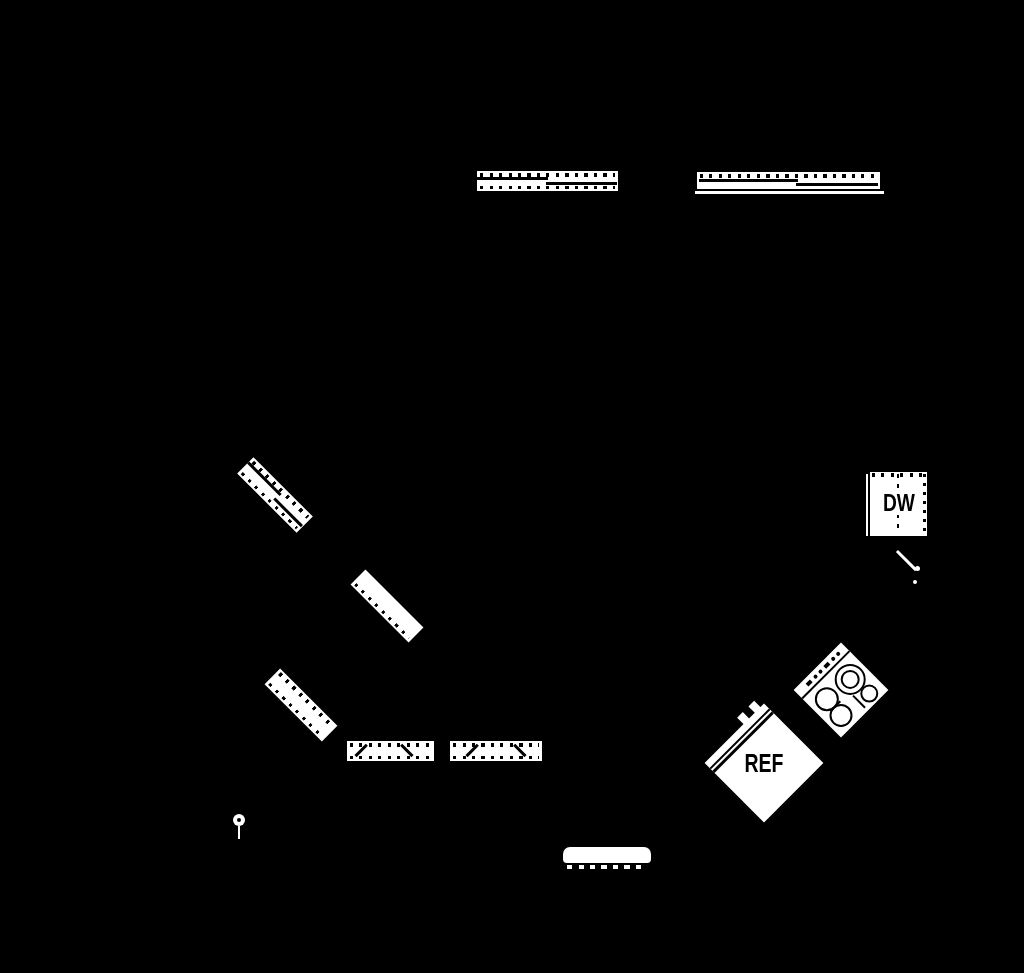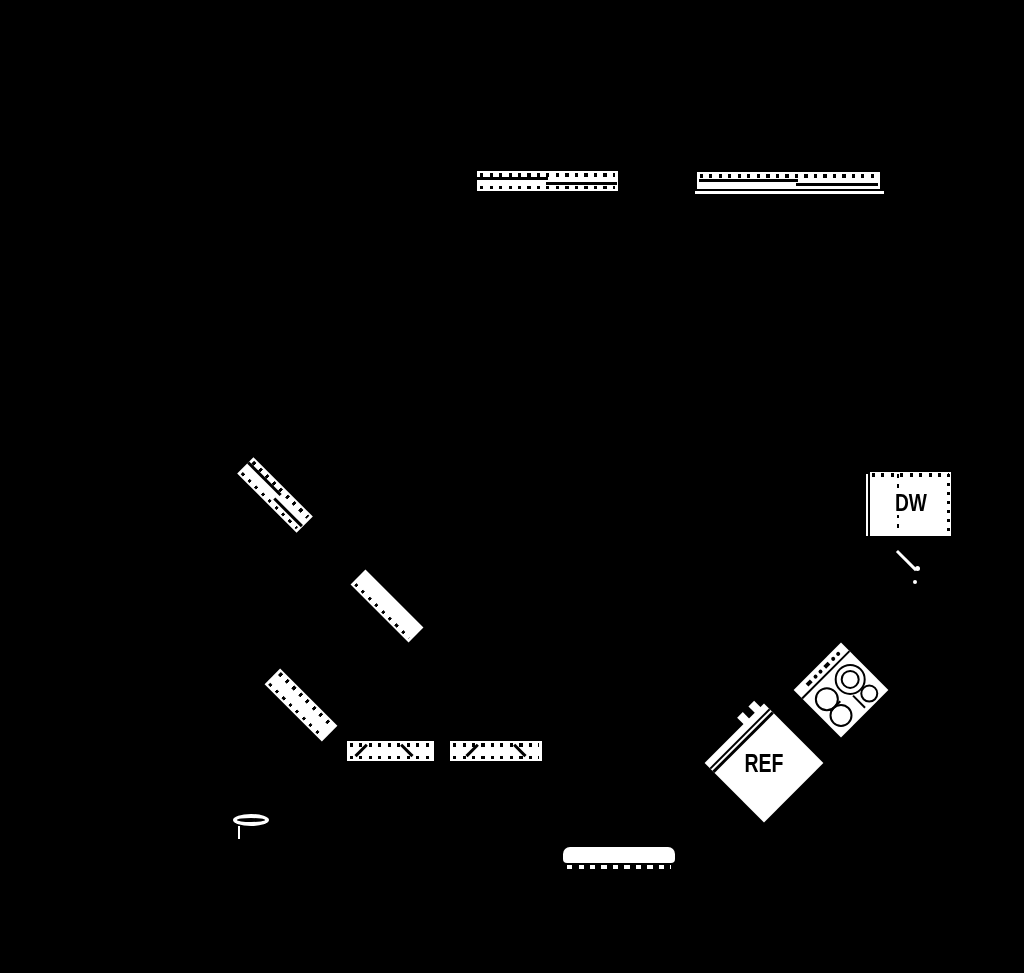--- a/index.html
+++ b/index.html
@@ -1,18 +1,18 @@
 <!DOCTYPE html>
 <html><head>
 <meta charset="utf-8">
 <style>
   html,body{margin:0;padding:0;background:#000;}
   .canvas{position:relative;width:1024px;height:973px;background:#000;overflow:hidden;
           font-family:"Liberation Sans",sans-serif;}
-  .abs{position:absolute;padding-left:24px;}
+  .abs{position:absolute;}
   .win{position:absolute;background:#fff;}
   .tickrow{position:absolute;left:3px;right:3px;height:3.5px;
            background:repeating-linear-gradient(90deg,#000 0 3px,transparent 3px 9.5px);}
   .pline{position:absolute;height:2.5px;background:#000;}
   .dwrap{width:0;height:0;}
   .dbar{position:absolute;left:0;top:0;background:#fff;transform:translate(-50%,-50%) rotate(45deg);}
   .stick{position:absolute;top:8px;width:16px;height:2.5px;background:#000;}
   .vdash{position:absolute;top:2px;bottom:2px;width:2px;
          background:repeating-linear-gradient(180deg,#000 0 4px,transparent 4px 10px);}
   .vtickrow{position:absolute;top:2px;bottom:2px;width:3.5px;

